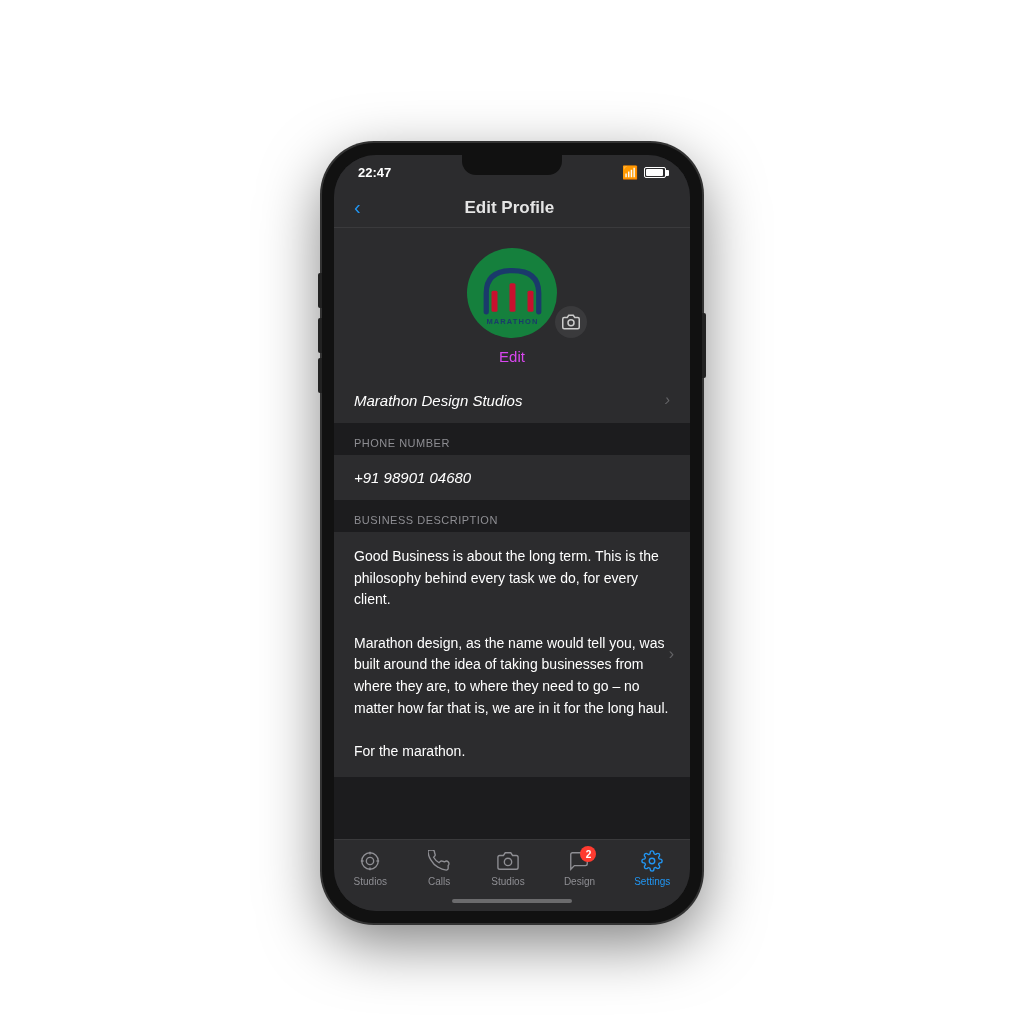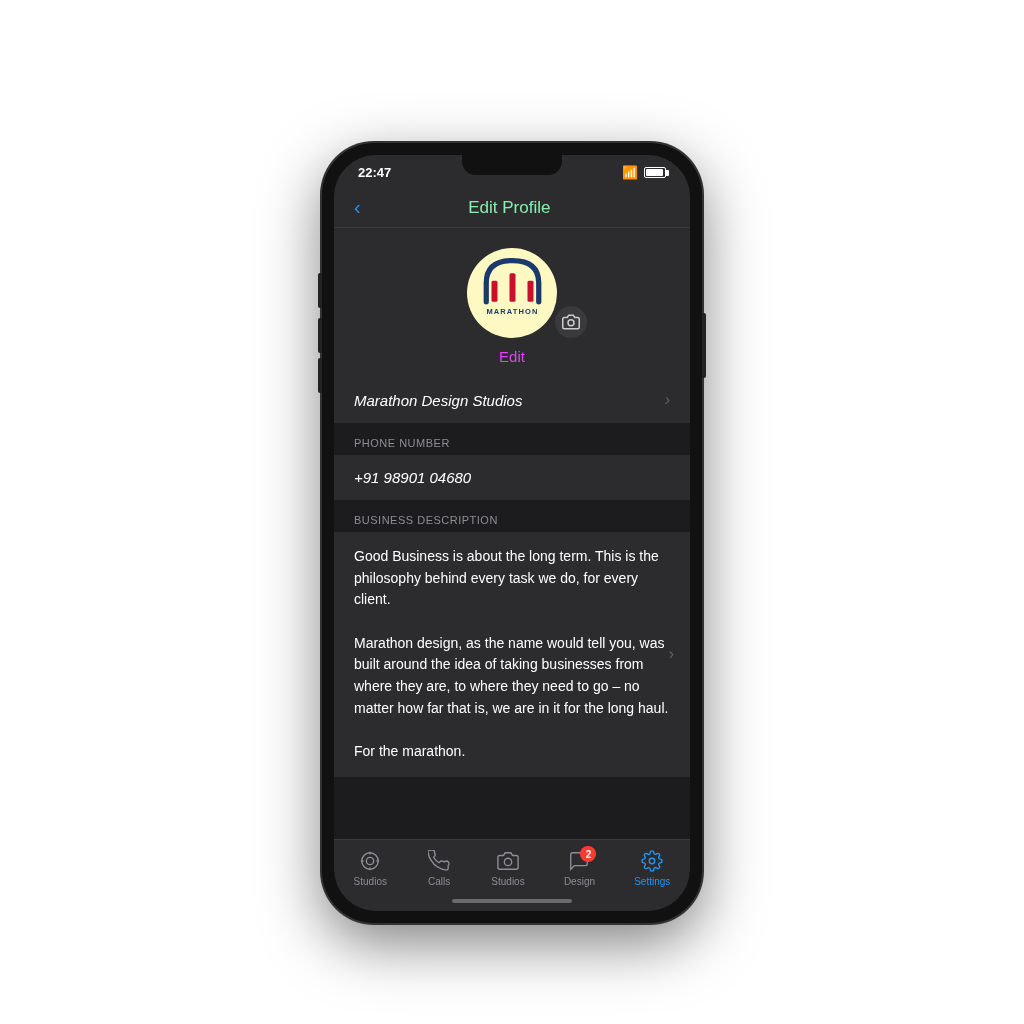--- a/index.html
+++ b/index.html
@@ -122,23 +122,23 @@
     }
     .back-btn {
       color: #2196F3;
       font-size: 20px;
       margin-right: 8px;
       cursor: pointer;
     }
     .nav-title {
       flex: 1;
       text-align: center;
-      color: #86efac;
+      color: #e5e5e5;
       font-size: 17px;
-      font-weight: 400;
+      font-weight: 700;
       margin-right: 20px;
     }
     
     .profile-section {
       background: #2c2c2e;
       display: flex;
       flex-direction: column;
       align-items: center;
       padding: 20px 0 12px;
       flex-shrink: 0;
@@ -146,22 +146,23 @@
     }
     .avatar-container {
       position: relative;
       width: 90px;
       height: 90px;
     }
     .avatar-circle {
       width: 90px;
       height: 90px;
       border-radius: 50%;
-      background: #fef9c3;
-      display: flex;
+      background: #15803d;
+      display: flex;
+      align-items: center;
       justify-content: center;
       overflow: hidden;
     }
     .logo-svg {
       width: 75px;
       height: 70px;
     }
     .camera-btn {
       position: absolute;
       right: -30px;

